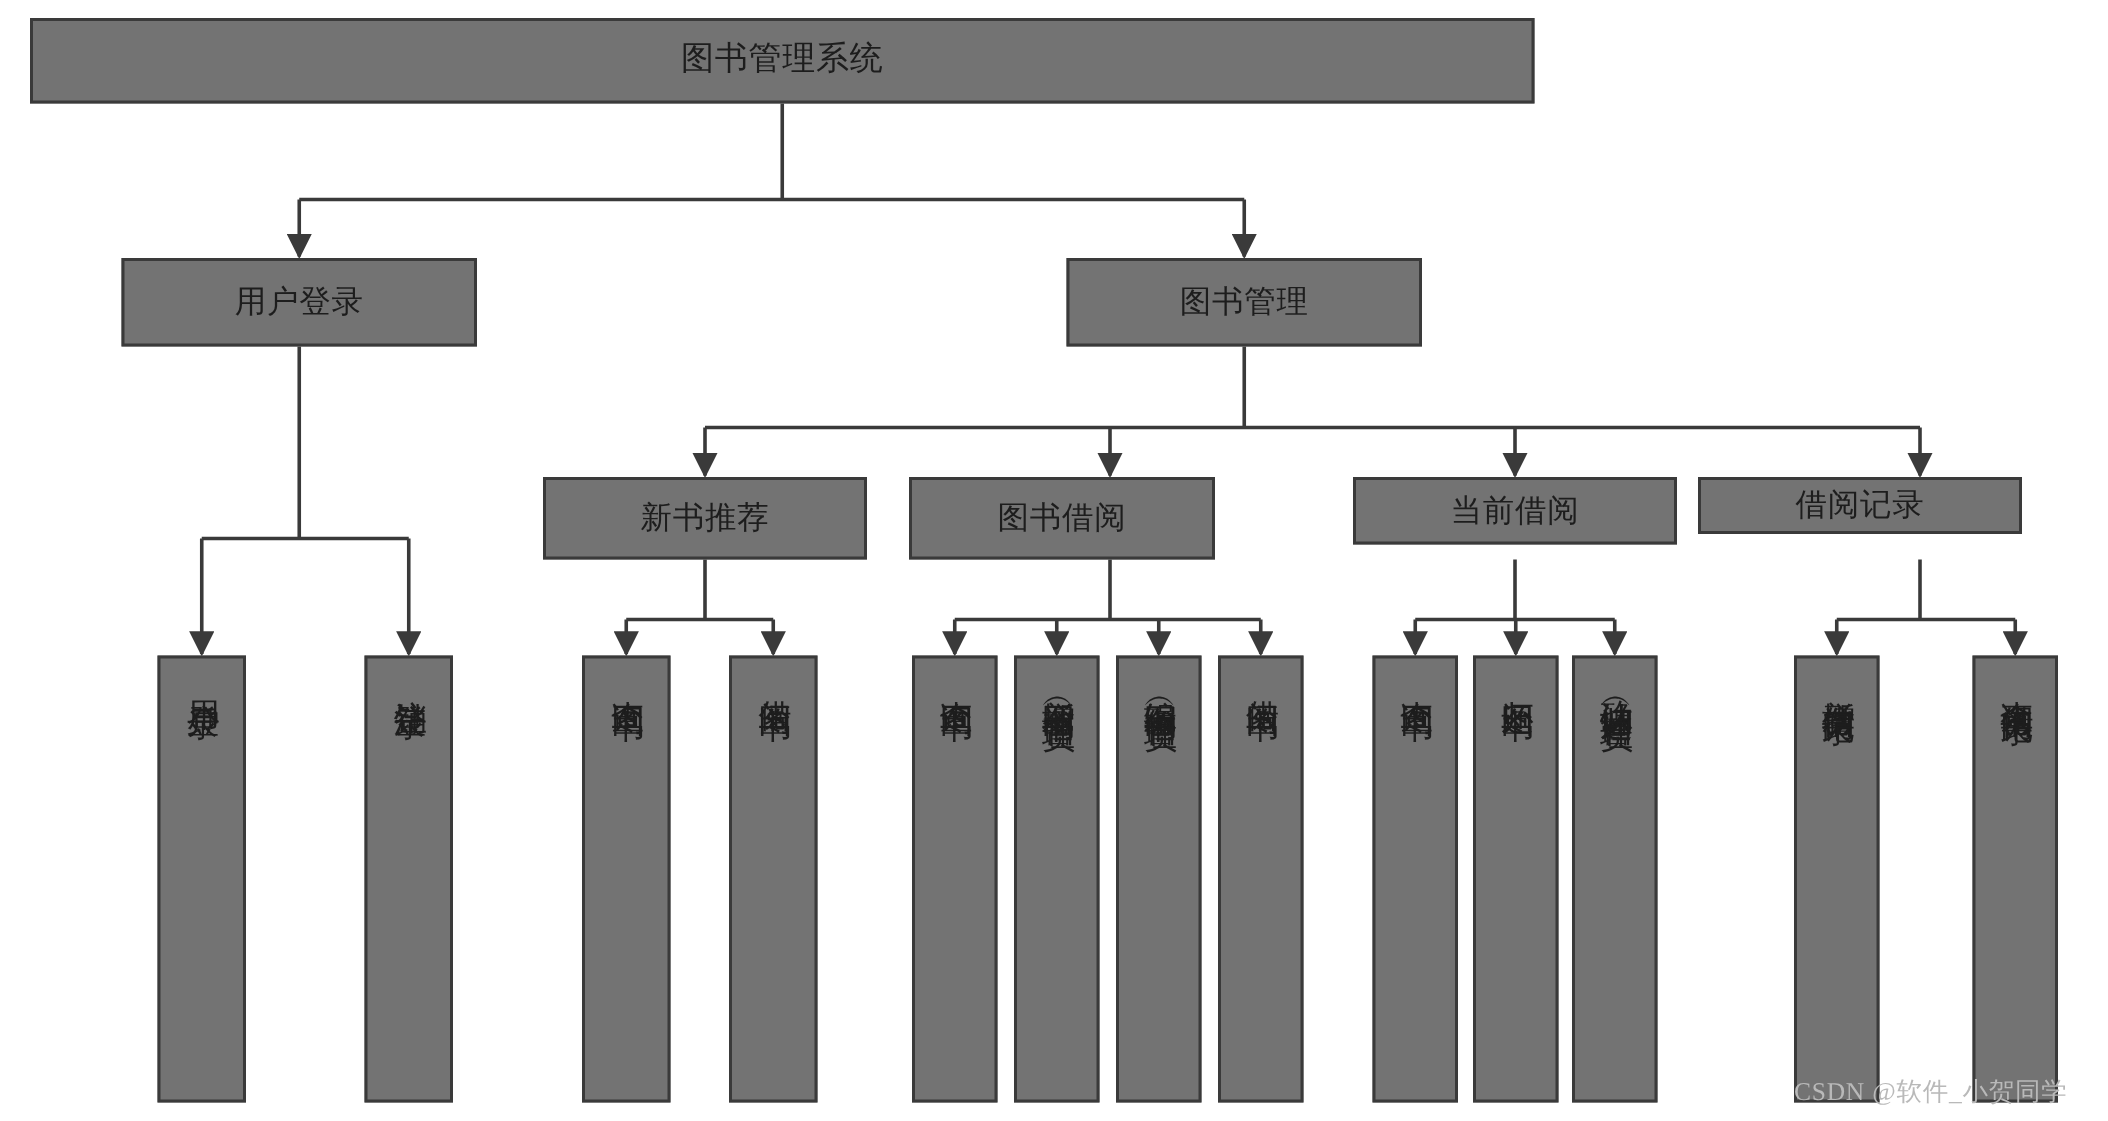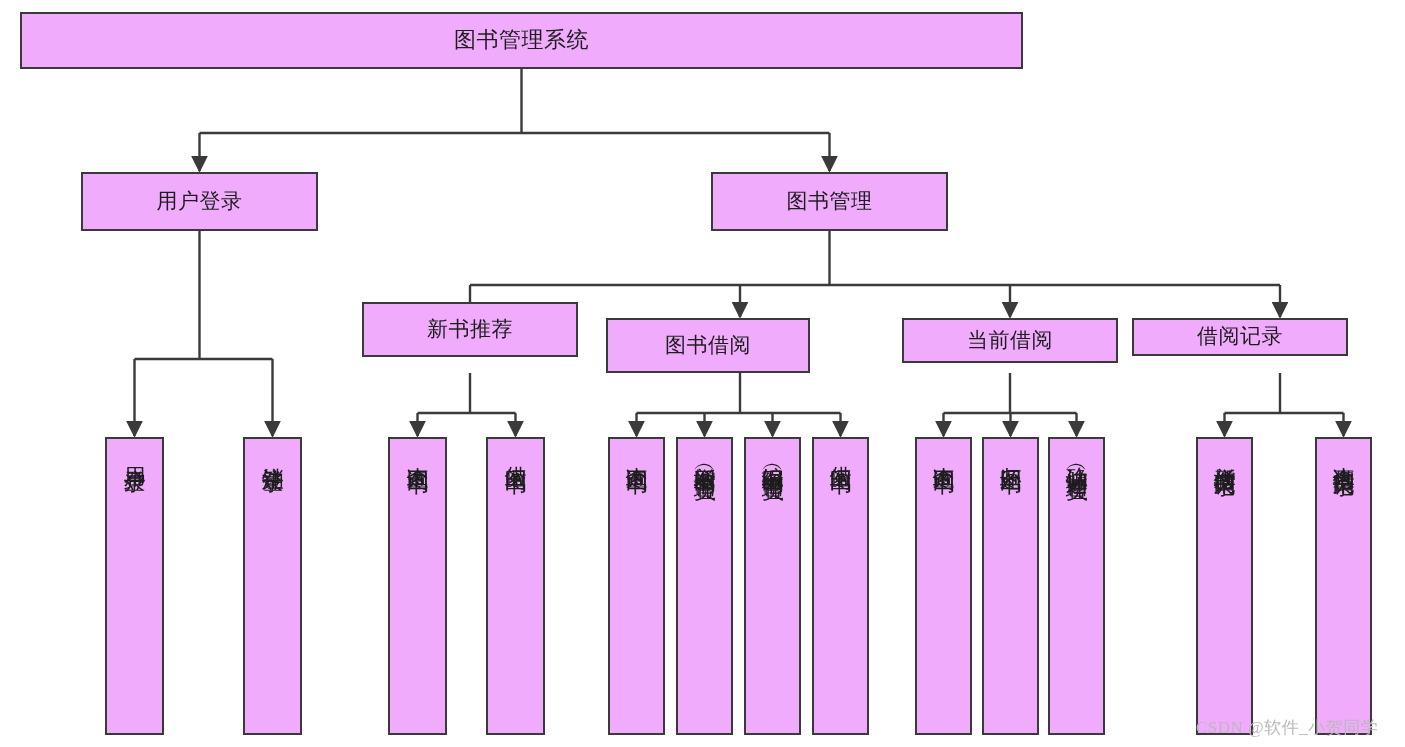--- a/index.html
+++ b/index.html
@@ -22,21 +22,21 @@
     position: absolute;
     left: 0;
     top: 0;
     width: 1405px;
     height: 747px;
     pointer-events: none;
   }
   .node {
     position: absolute;
     box-sizing: border-box;
-    background: #f0abfc;
+    background: #737373;
     border: 2px solid #3a3a3a;
     display: flex;
     align-items: center;
     justify-content: center;
     color: #1d1d1d;
   }
   .node .label {
     display: block;
     text-align: center;
     line-height: 1.12;
@@ -123,21 +123,21 @@
   <div id="nodes-layer">
       <div class="node horiz root" style="left: 20px; top: 12px; width: 1003px; height: 57px;">
         <span class="label">图书管理系统</span>
       </div>
       <div class="node horiz" style="left: 81px; top: 172px; width: 237px; height: 59px;">
         <span class="label">用户登录</span>
       </div>
       <div class="node horiz" style="left: 711px; top: 172px; width: 237px; height: 59px; font-family: Liberation Serif, serif;">
         <span class="label">图书管理</span>
       </div>
-      <div class="node horiz" style="left: 362px; top: 302px; width: 216px; height: 55px;">
+      <div class="node horiz" style="left: 362px; top: 318px; width: 216px; height: 55px;">
         <span class="label">新书推荐</span>
       </div>
       <div class="node horiz" style="left: 606px; top: 318px; width: 204px; height: 55px;">
         <span class="label">图书借阅</span>
       </div>
       <div class="node horiz" style="left: 902px; top: 318px; width: 216px; height: 45px;">
         <span class="label">当前借阅</span>
       </div>
       <div class="node horiz" style="left: 1132px; top: 318px; width: 216px; height: 38px;">
         <span class="label">借阅记录</span>

